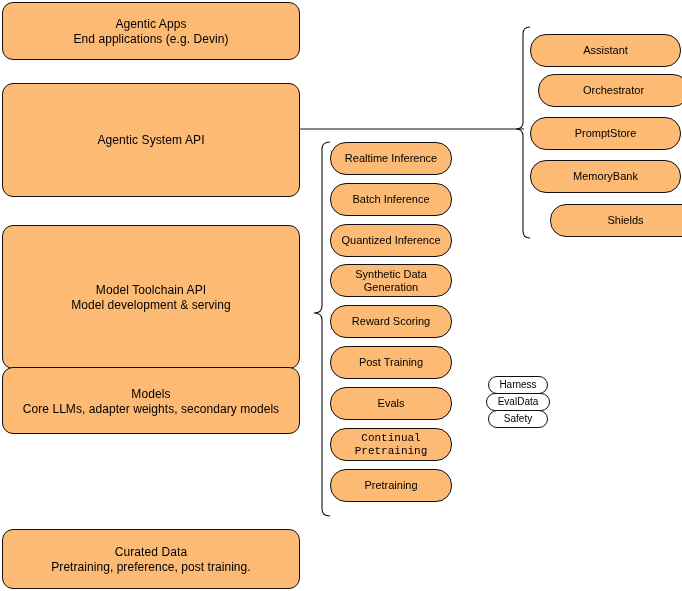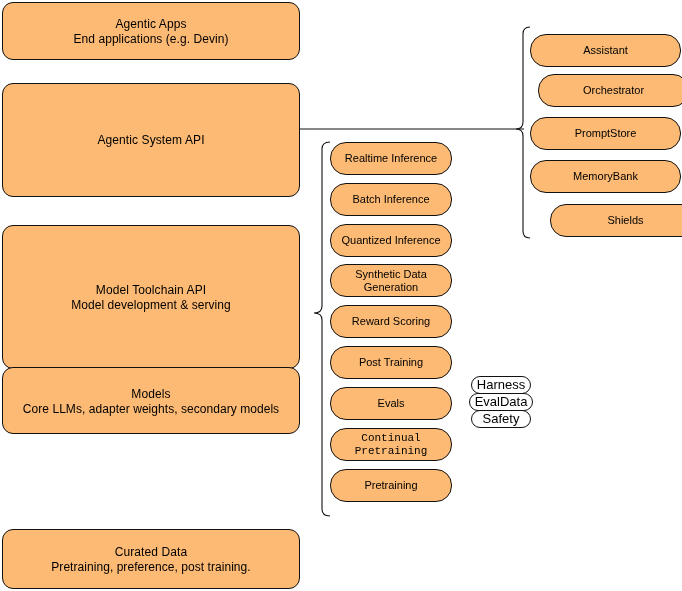--- a/index.html
+++ b/index.html
@@ -62,23 +62,24 @@
   
   .pill {
     position: absolute;
     box-sizing: border-box;
     border: 1px solid #111111;
     background: #ffffff;
     border-radius: 10px;
     display: flex;
     align-items: center;
     justify-content: center;
-    font-size: 13px;
+    font-size: 10px;
     line-height: 12px;
     height: 18px;
+    margin-left: 17px;
   }
 
   
   #wires {
     position: absolute;
     left: 0; top: 0;
     width: 682px; height: 591px;
     pointer-events: none;
   }
   #wires path, #wires line {

